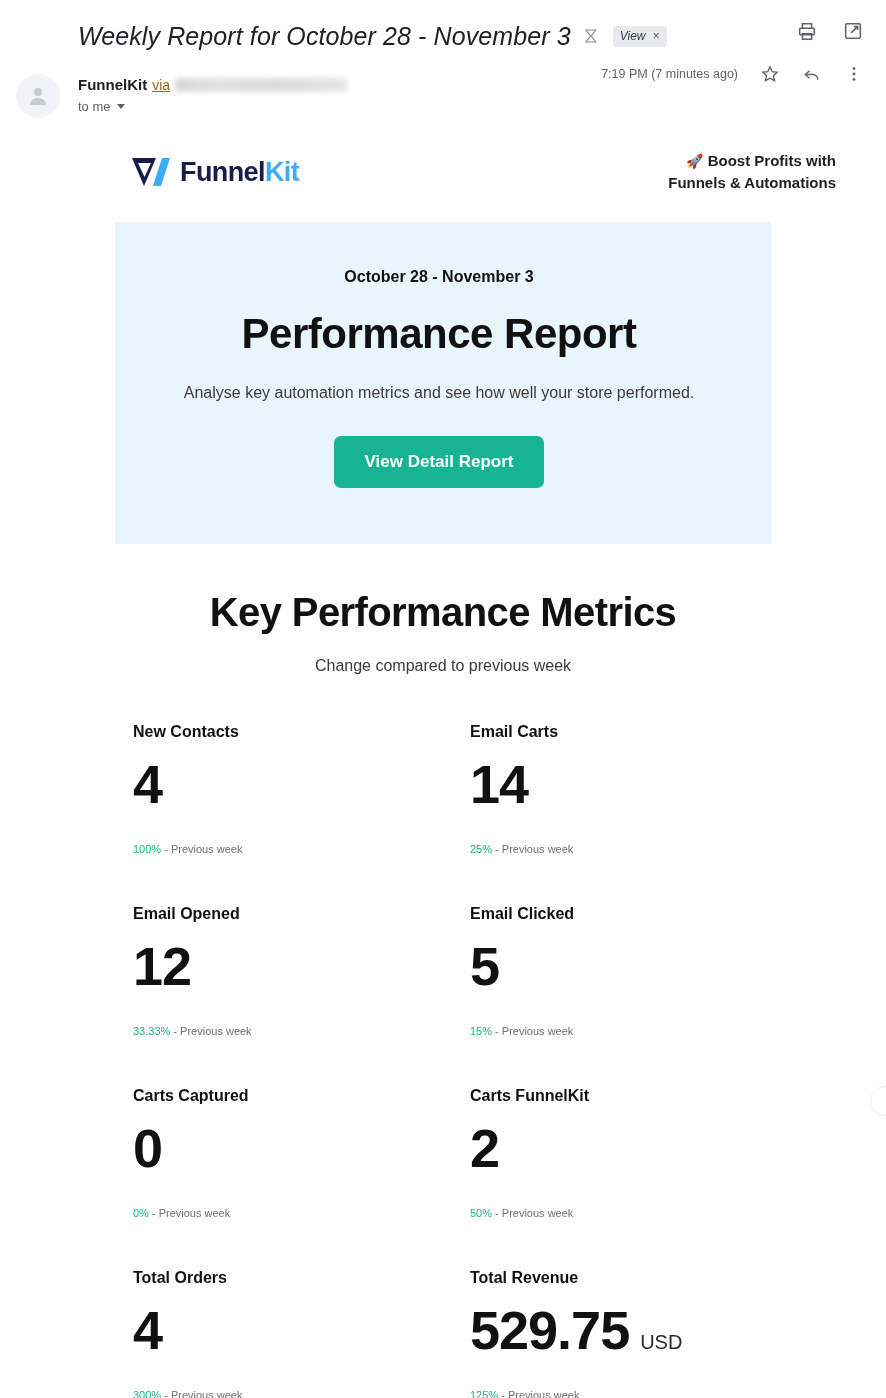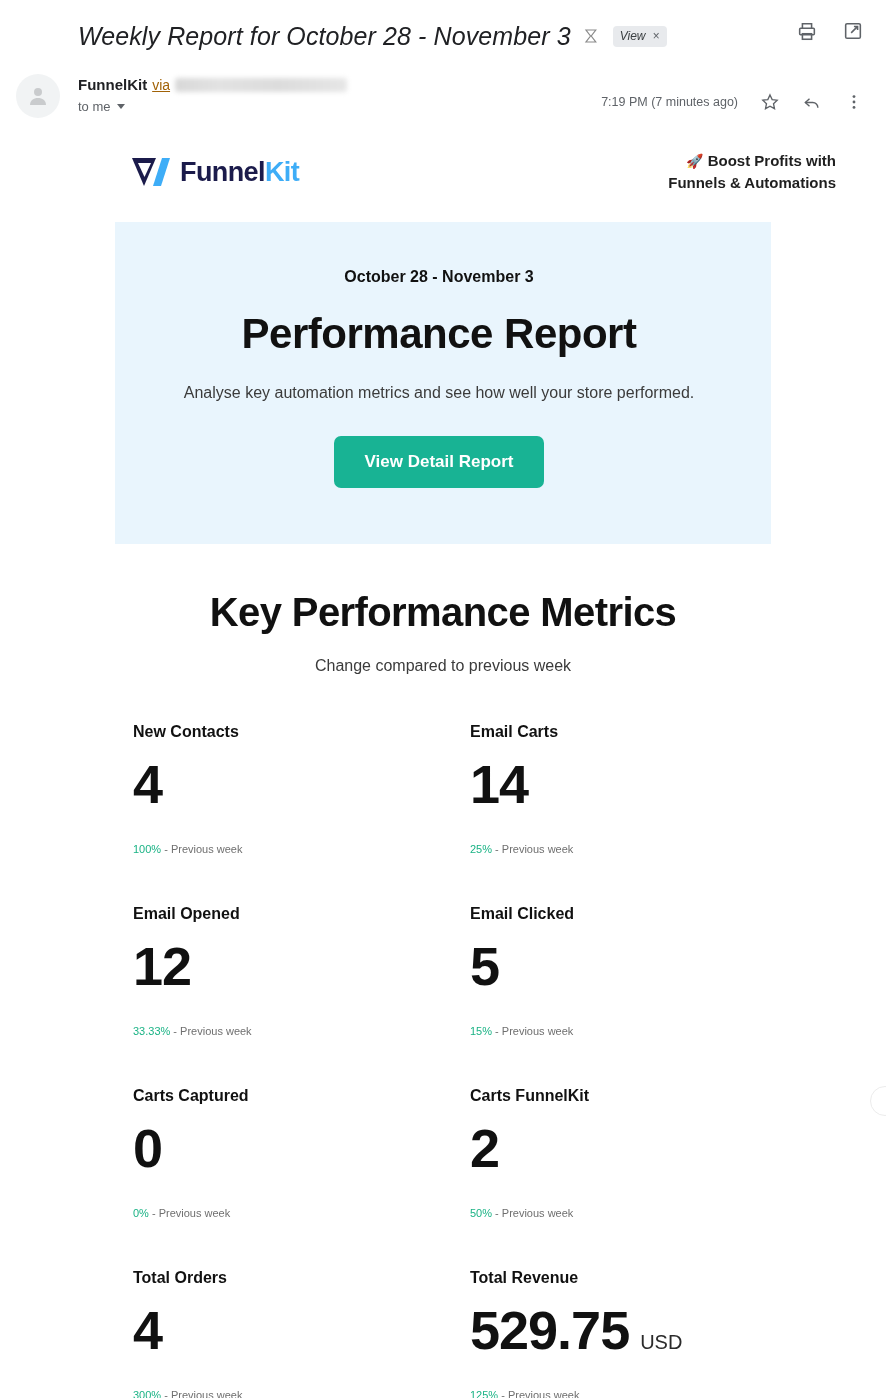--- a/index.html
+++ b/index.html
@@ -133,21 +133,21 @@
   .caret-down {
     width: 0; height: 0;
     border-left: 4px solid transparent;
     border-right: 4px solid transparent;
     border-top: 5px solid #5f6368;
   }
 
   .sender-actions {
     position: absolute;
     right: 22px;
-    top: 36px;
+    top: 8px;
     display: flex;
     align-items: center;
     gap: 22px;
   }
   .timestamp { font-size: 12.5px; color: #5f6368; white-space: nowrap; }
   .sender-actions .icon-btn { width: 20px; height: 20px; }
 
   
   .email-body {
     padding: 26px 0 0 0;

